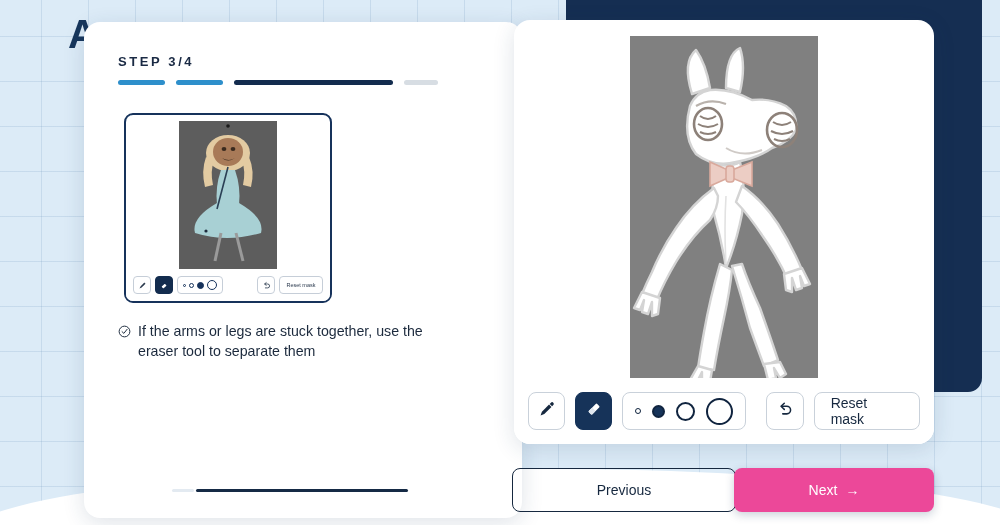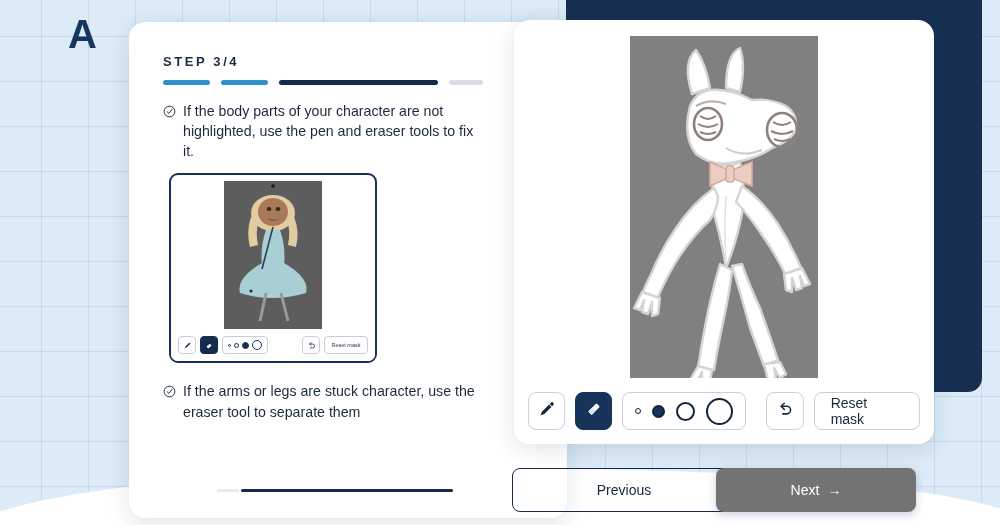--- a/index.html
+++ b/index.html
@@ -43,21 +43,21 @@
     position: absolute;
     background: #fff;
     border-radius: 16px;
     box-shadow: 0 5px 22px rgba(30,55,90,0.14);
     z-index: 5;
   }
 
   
   #instruction-panel {
     left: 84px; top: 22px; width: 438px; height: 496px;
-    padding: 32px 0 0 0; overflow: hidden; margin-left: 45px;
+    padding: 32px 0 0 0; overflow: hidden;
   }
   #step-label {
     margin-left: 34px;
     font-size: 13px; font-weight: 700; letter-spacing: 2.6px;
     color: #1a2a44;
   }
   #step-progress {
     margin: 11px 0 0 34px; display: flex; align-items: center; gap: 11px;
     width: 320px;
   }
@@ -179,22 +179,22 @@
     position: absolute; height: 44px; border-radius: 8px; z-index: 6;
     display: flex; align-items: center; justify-content: center;
     font-size: 14px; cursor: pointer;
     font-family: "Liberation Sans", sans-serif;
   }
   #previous-button {
     left: 512px; top: 468px; width: 224px;
     border: 1.6px solid #16283f; background: transparent; color: #16283f;
   }
   #next-button {
-    left: 716px; top: 468px; width: 200px;
-    border: none; background: #737373; color: #fff;
+    left: 734px; top: 468px; width: 200px;
+    border: none; background: #ec4899; color: #fff;
     box-shadow: 0 3px 10px rgba(20,45,80,0.22);
     gap: 8px;
   }
 </style>
 </head>
 <body>
 
 <div id="bg-letter">A</div>
 <div id="navy-panel"></div>
 <div id="white-swoosh"></div>
@@ -208,29 +208,20 @@
     <div class="seg done"></div>
     <div class="seg current"></div>
     <div class="seg todo"></div>
   </div>
 
   <div id="page-title">
   </div>
 
   <div id="instruction-scroll">
 
-    <div class="tip-row">
-      <span class="check-icon">
-        <svg width="13" height="13" viewBox="0 0 16 16">
-          <circle cx="8" cy="8" r="6.6" fill="none" stroke="#1c2a3d" stroke-width="1.2"></circle>
-          <path d="M5 8.2 L7.2 10.3 L11.2 5.3" fill="none" stroke="#1c2a3d" stroke-width="1.2" stroke-linecap="round" stroke-linejoin="round"></path>
-        </svg>
-      </span>
-      <span class="tip-text">If the body parts of your character are not highlighted, use the pen and eraser tools to fix it.</span>
-    </div>
 
     <div id="example-figure">
       <div class="pale-edge"></div>
 
       <div id="example-canvas">
         <svg width="98" height="150" viewBox="0 0 98 150">
           <rect width="98" height="150" fill="#5d5d5d"></rect>
 
           <path d="M27 36 Q22 50 26 66 L34 64 Q31 50 35 40 Z" fill="#e3cba2"></path>
           <path d="M70 36 Q76 50 72 66 L64 64 Q67 50 63 40 Z" fill="#e3cba2"></path>
@@ -282,21 +273,21 @@
       </div>
     </div>
 
     <div class="tip-row" style="margin-top:18px;">
       <span class="check-icon">
         <svg width="13" height="13" viewBox="0 0 16 16">
           <circle cx="8" cy="8" r="6.6" fill="none" stroke="#1c2a3d" stroke-width="1.2"></circle>
           <path d="M5 8.2 L7.2 10.3 L11.2 5.3" fill="none" stroke="#1c2a3d" stroke-width="1.2" stroke-linecap="round" stroke-linejoin="round"></path>
         </svg>
       </span>
-      <span class="tip-text">If the arms or legs are stuck character, use the eraser tool to separate them</span>
+      <span class="tip-text">If the arms or legs are stuck together, use the eraser tool to separate them</span>
     </div>
 
     <div id="instr-scrollbar">
       <div id="instr-thumb"></div>
     </div>
   </div>
 
   <div id="instr-bottom-rule"></div>
 </div>
 

